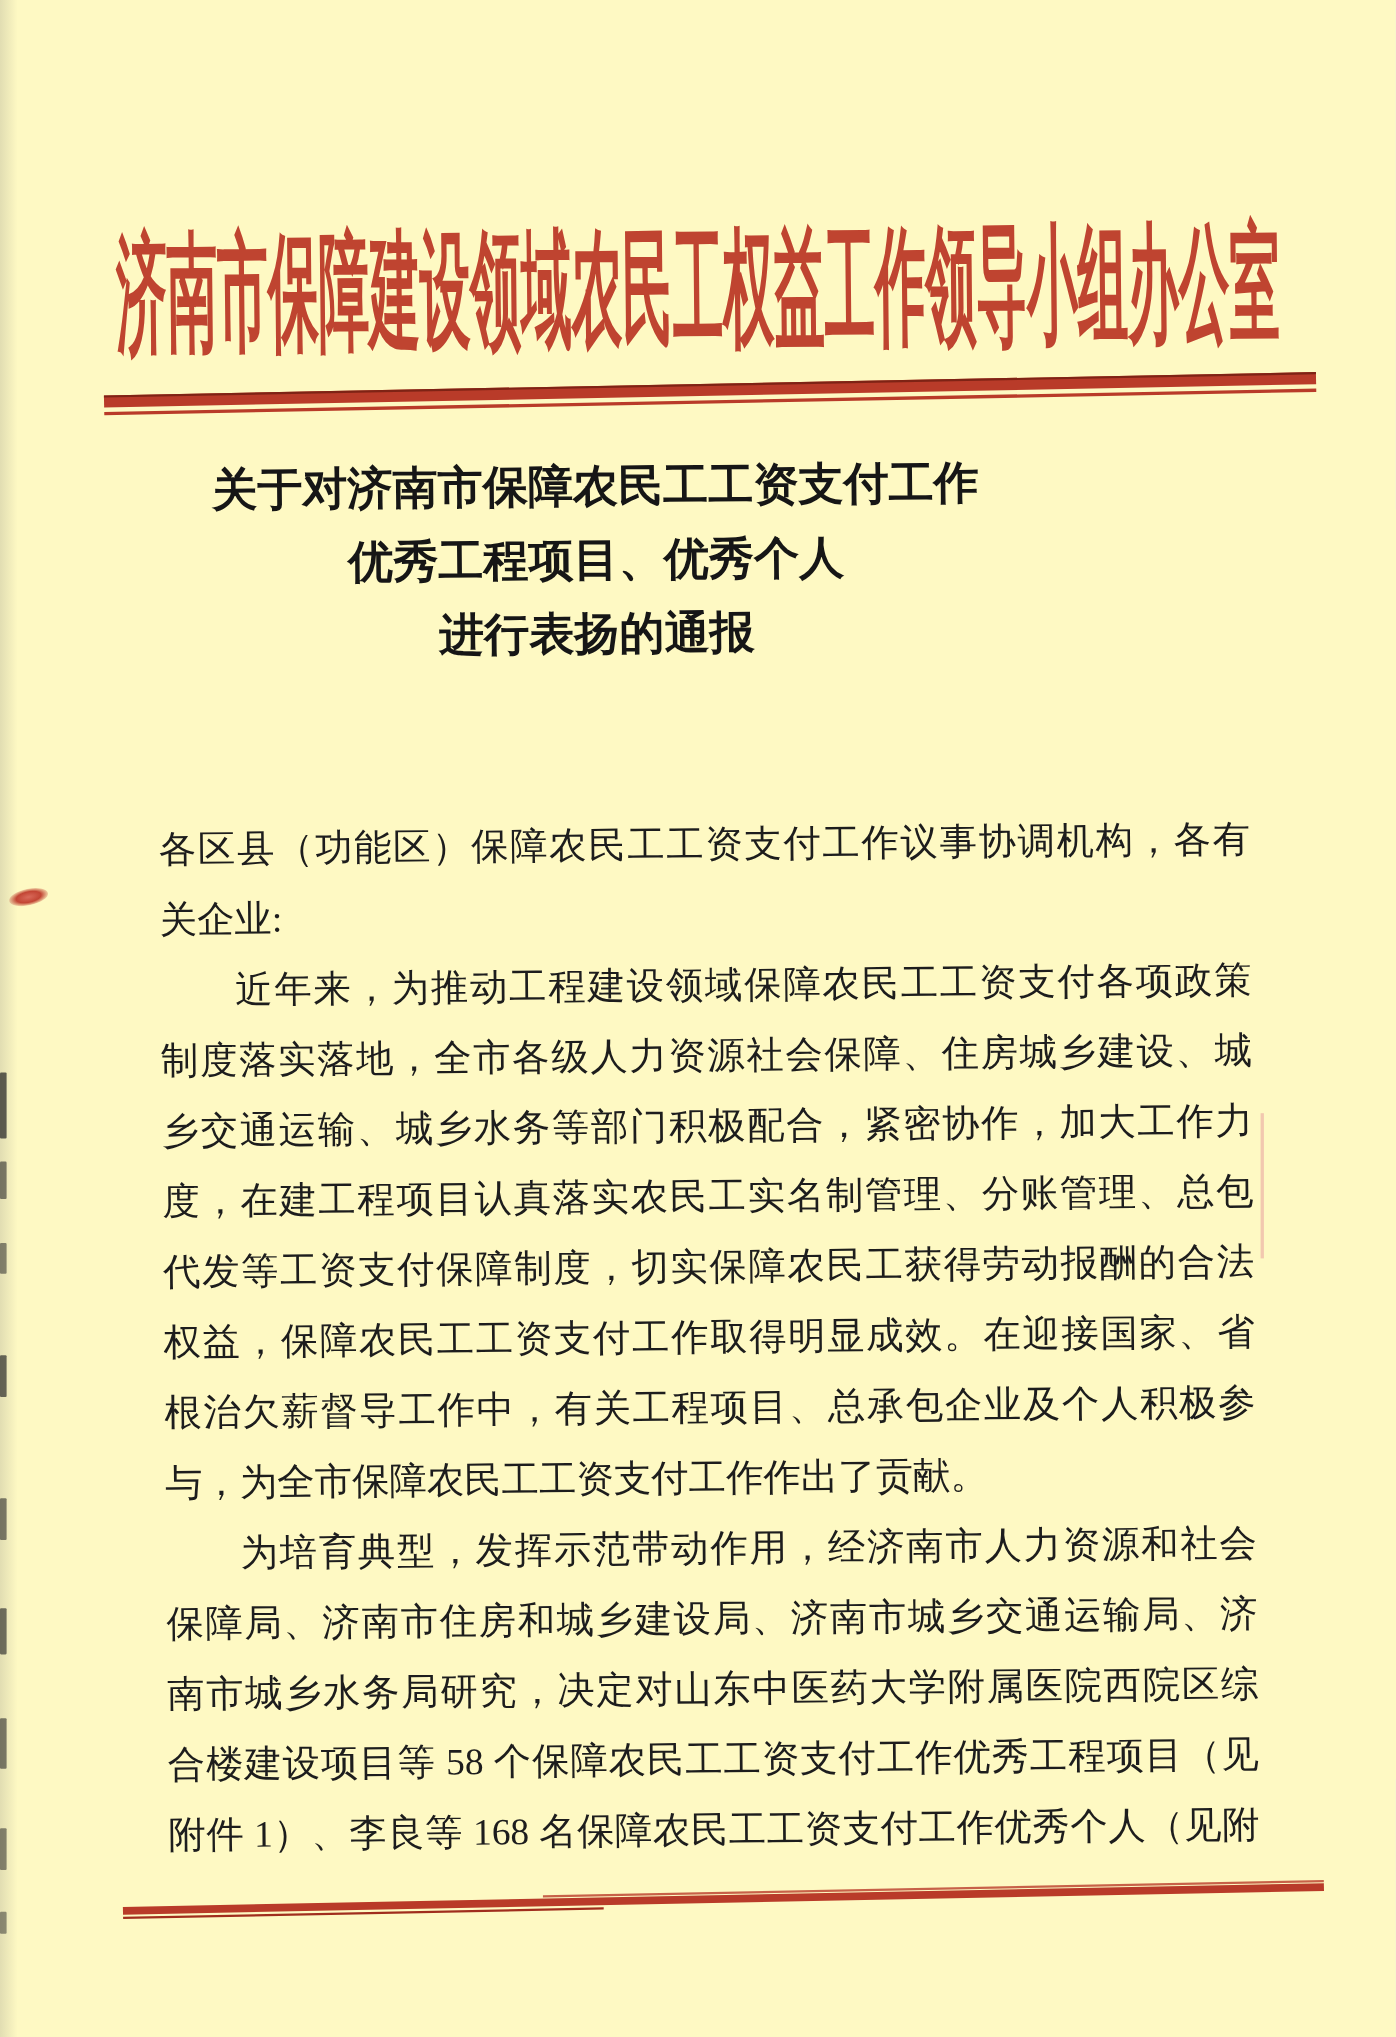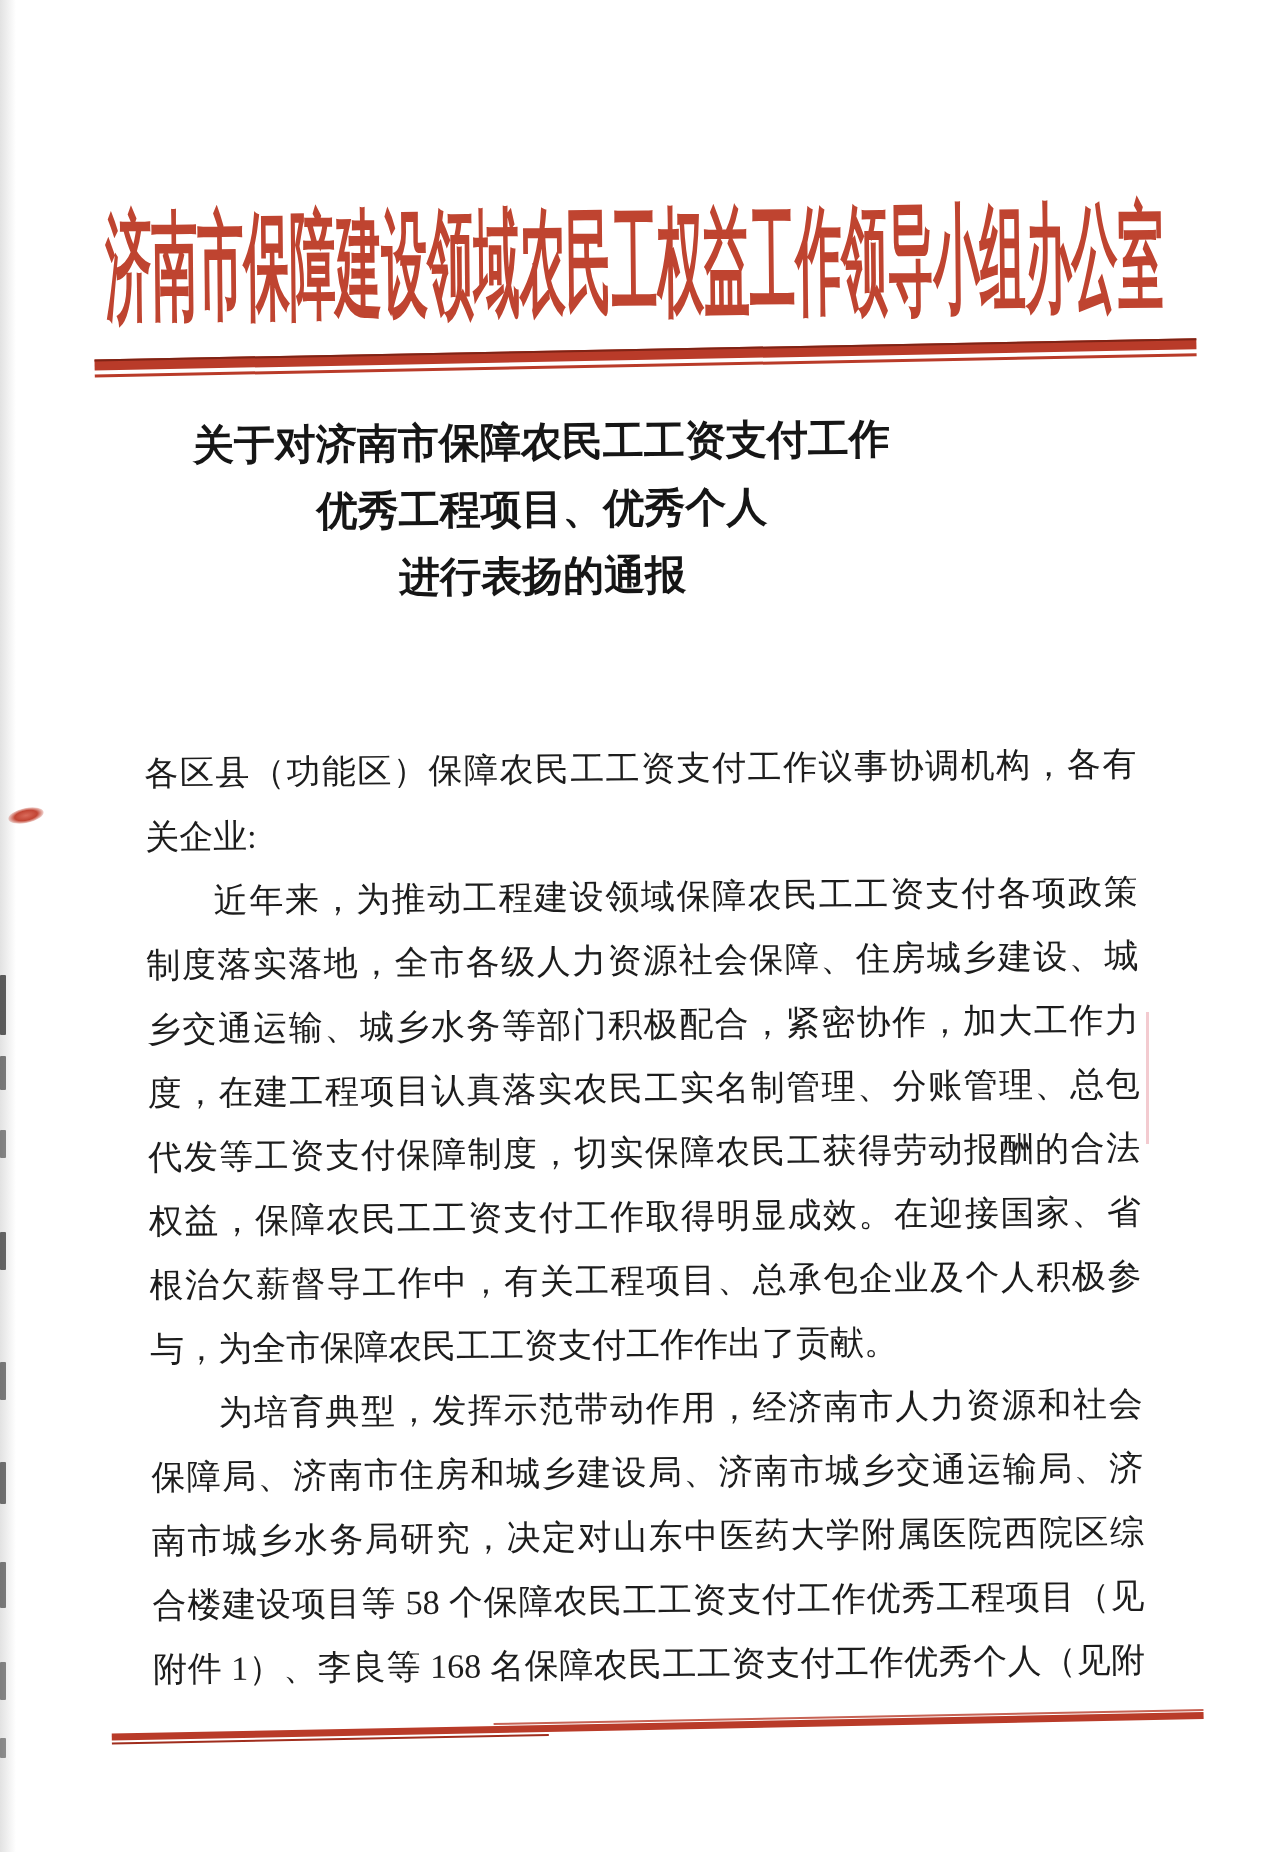--- a/index.html
+++ b/index.html
@@ -1,20 +1,20 @@
 <!DOCTYPE html>
 <html><head>
 <meta charset="utf-8">
 <style>
   html,body { margin:0; padding:0; background:#e8e8e8; }
   .page {
     position:relative;
     width:1269px; height:1852px;
     margin:0 auto;
-    background:#ffffff;
+    background:#fef9c3;
     overflow:hidden;
     font-family:"Liberation Serif","DejaVu Serif",serif;
   }
   .rot-layer { position:absolute; inset:0; transform:rotate(-0.55deg); transform-origin:50% 50%; }
 
   
   .banner {
     position:absolute; top:198px; left:112px; width:1046px;
     text-align:center; white-space:nowrap;
     font-family:"DejaVu Sans","Liberation Sans",sans-serif;

